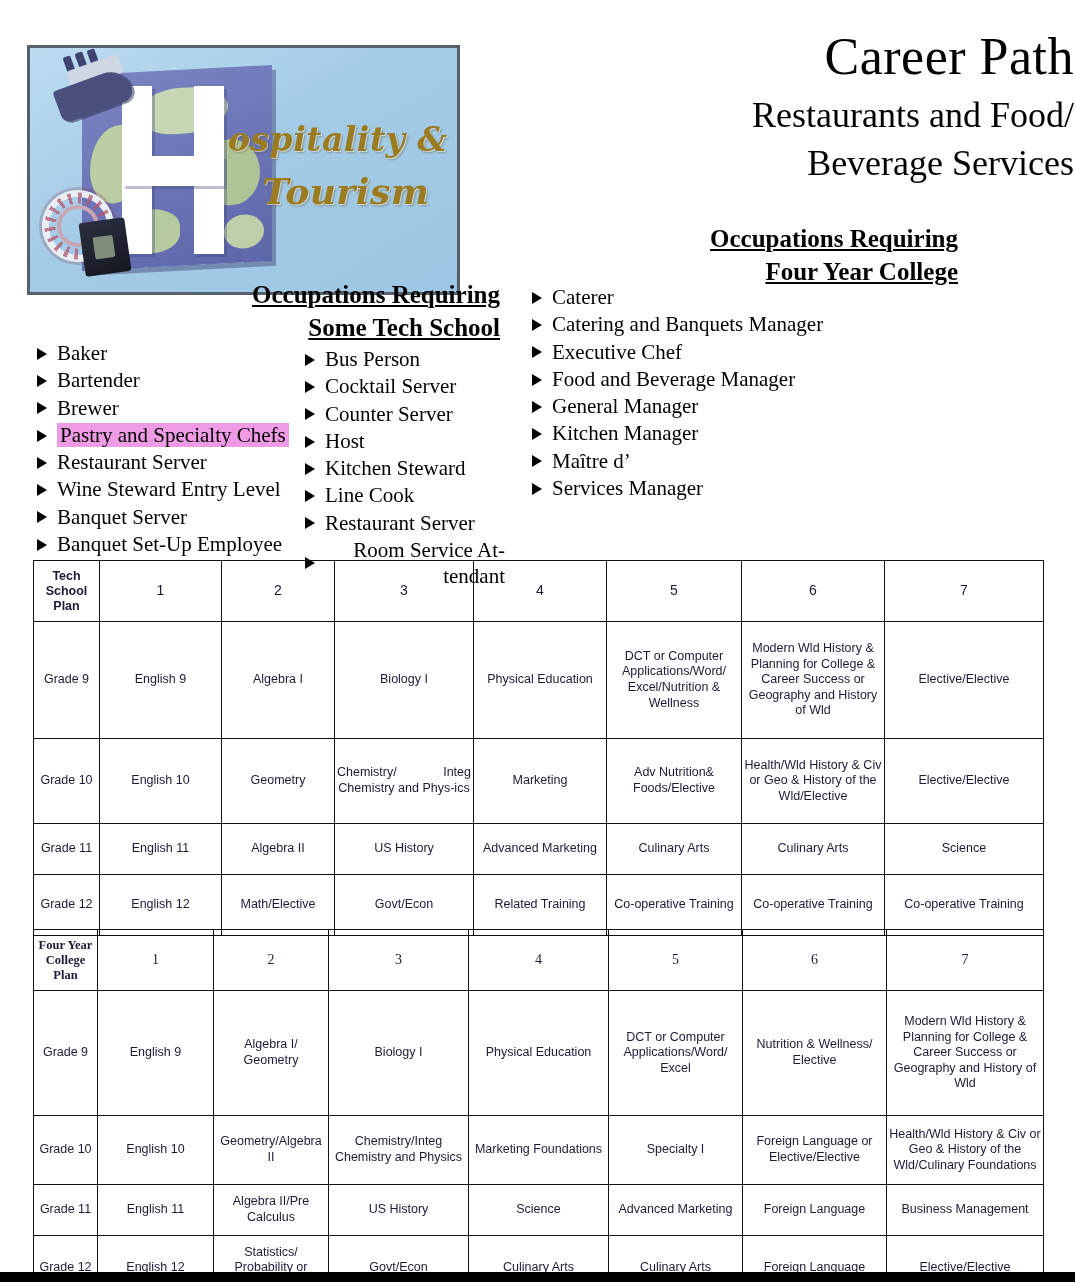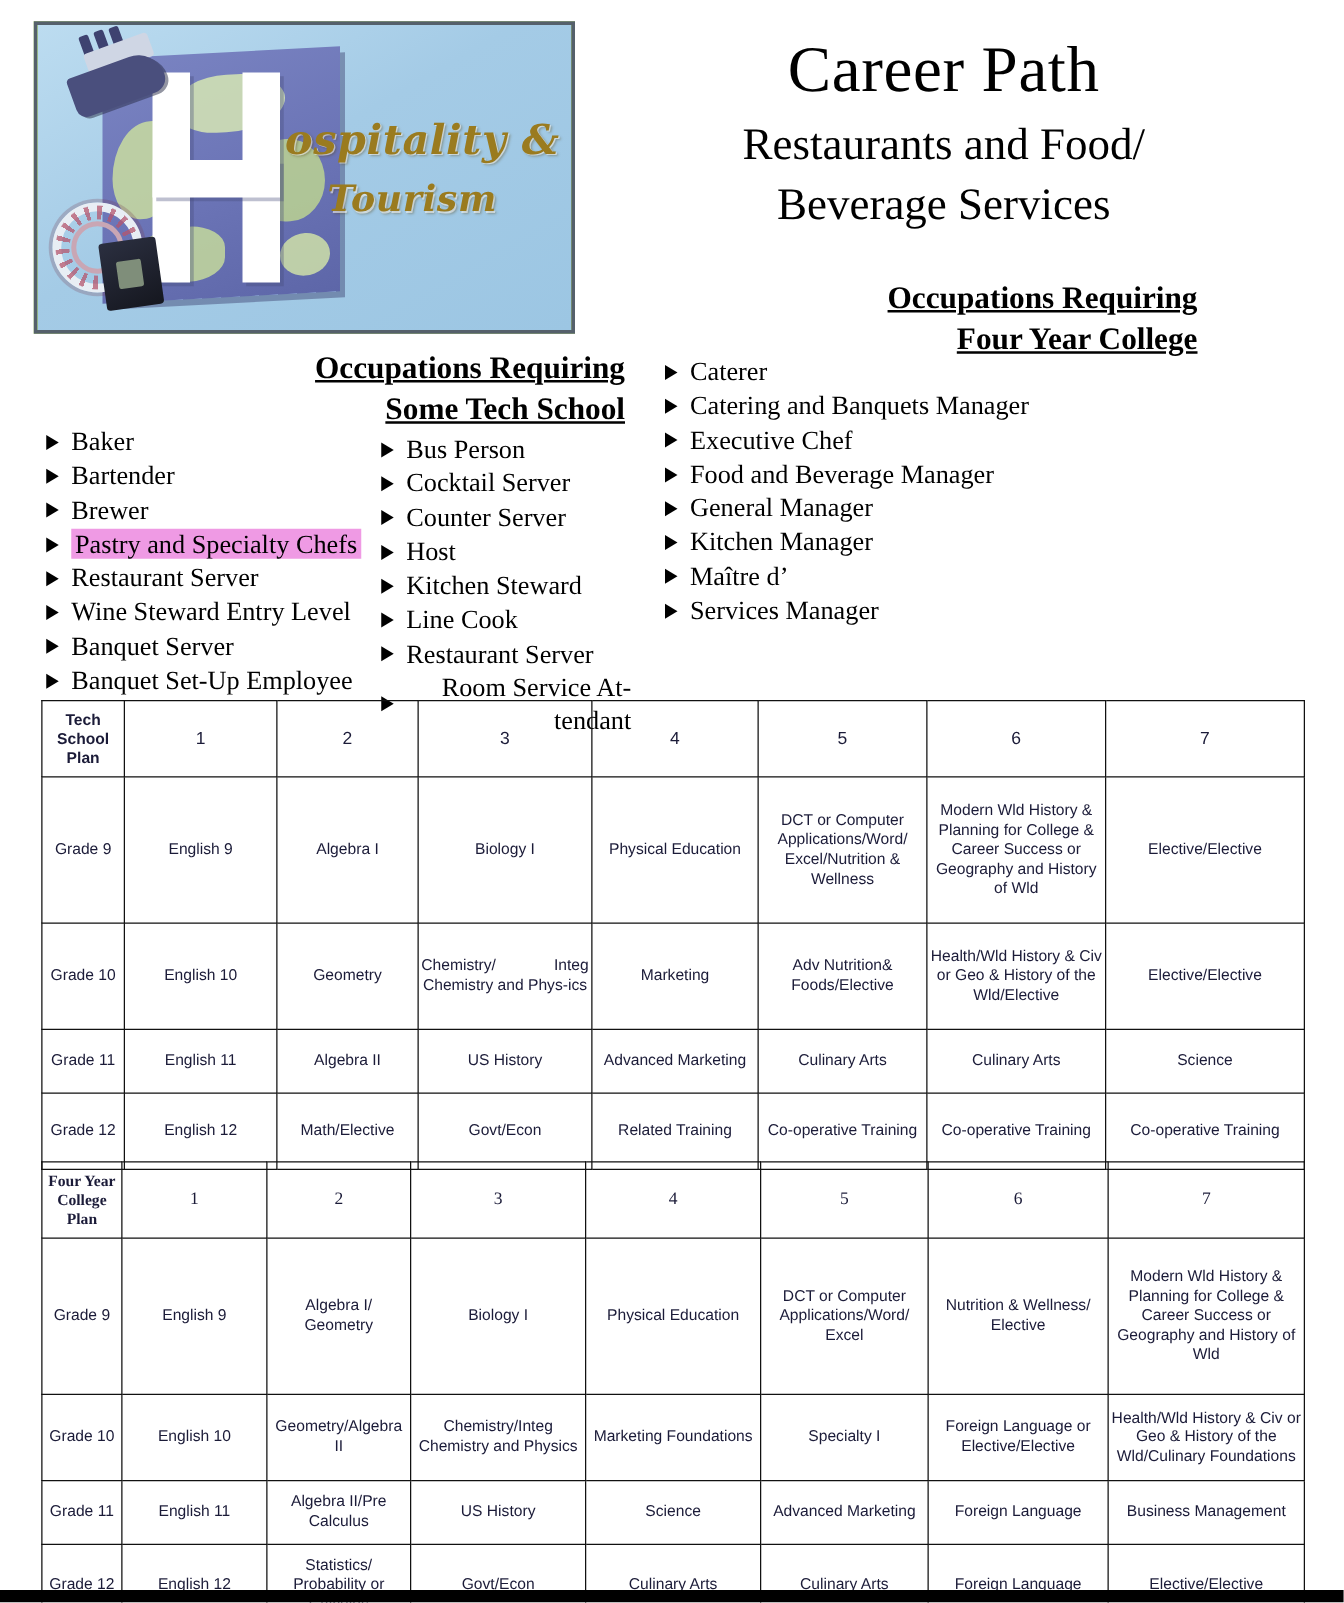--- a/index.html
+++ b/index.html
@@ -13,25 +13,25 @@
     position: relative;
     overflow: hidden;
     font-family: "Liberation Serif", serif;
     color: #000000;
   }
 
   
   #logo-box {
     position: absolute;
     left: 27px;
-    top: 17px;
+    top: 45px;
     width: 427px;
     height: 244px;
     border: 3px solid #55606b;
-    background: #bef264;
+    background: #0f172a;
     overflow: hidden;
   }
   .logo-art { position: absolute; inset: 0; }
   .logo-bg-grad {
     position: absolute; inset: 0;
     background: linear-gradient(150deg, #bcdcf0 0%, #a4cbe6 45%, #9cc6e3 100%);
   }
   
   .logo-card {
     position: absolute;
@@ -138,28 +138,28 @@
     position: absolute;
     font-family: "DejaVu Serif", serif;
     font-style: italic;
     font-weight: bold;
     color: #9a7b1f;
     text-shadow: 1px 1px 0 rgba(255,255,255,.55), 2px 2px 2px rgba(80,60,10,.35);
     letter-spacing: .5px;
     white-space: nowrap;
   }
   .logo-word-1 { left: 198px; top: 72px;  font-size: 33px; }
-  .logo-word-2 { left: 232px; top: 122px; font-size: 29px; }
+  .logo-word-2 { left: 232px; top: 122px; font-size: 36px; }
 
   
   #title-block {
     position: absolute;
-    left: 460px; top: 30px;
+    left: 484px; top: 30px;
     width: 590px;
-    text-align: center;
+    text-align: right;
   }
   #main-title {
     font-size: 52px;
     line-height: 1.05;
     font-weight: normal;
     margin: 0;
     letter-spacing: .5px;
   }
   #subtitle {
     font-size: 36px;

